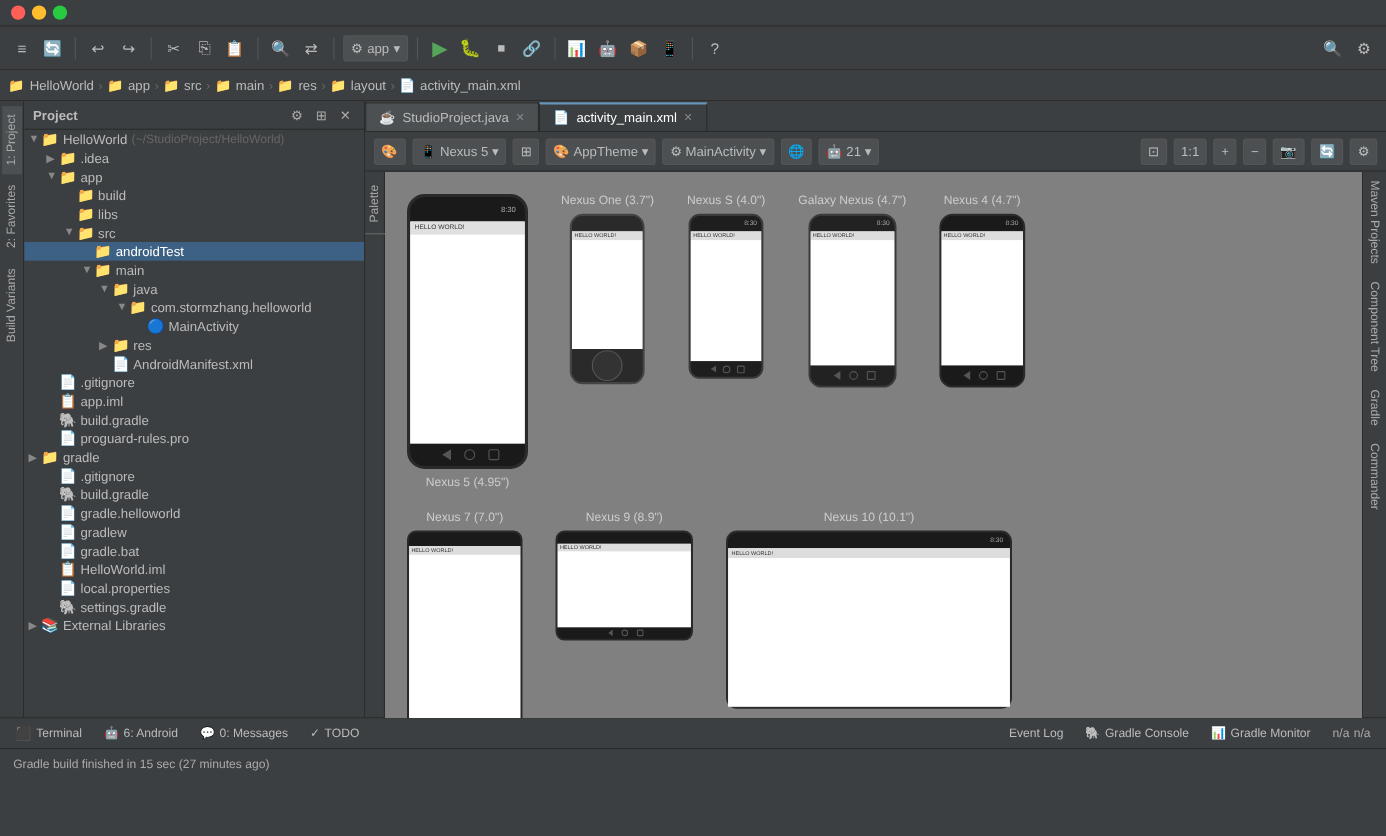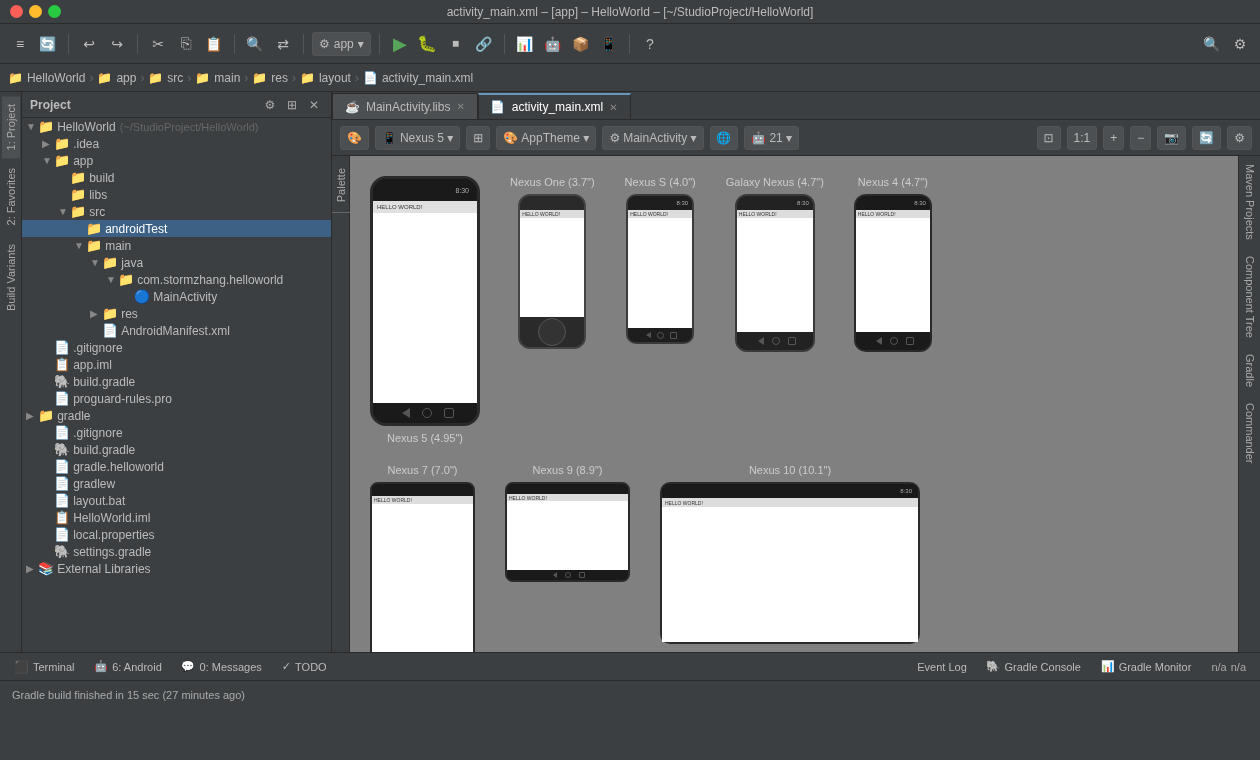--- a/index.html
+++ b/index.html
@@ -336,21 +336,20 @@
   </style>
 </head>
 <body>
 
 <div id="titlebar">
   <div class="traffic-lights">
     <div class="tl tl-red"></div>
     <div class="tl tl-yellow"></div>
     <div class="tl tl-green"></div>
   </div>
-  <span>activity_main.xml – [app] – HelloWorld – [~/StudioProject/HelloWorld]</span>
 </div>
 
 <div id="toolbar">
   <div class="toolbar-btn">≡</div>
   <div class="toolbar-btn">🔄</div>
   <div class="toolbar-separator"></div>
   <div class="toolbar-btn">↩</div>
   <div class="toolbar-btn">↪</div>
   <div class="toolbar-separator"></div>
   <div class="toolbar-btn">✂</div>
@@ -566,21 +565,21 @@
 
       <div class="tree-item" style="padding-left:20px;">
         <span class="tree-arrow"> </span>
         <span class="tree-icon file-icon">📄</span>
         <span>gradlew</span>
       </div>
 
       <div class="tree-item" style="padding-left:20px;">
         <span class="tree-arrow"> </span>
         <span class="tree-icon file-icon">📄</span>
-        <span>layout.bat</span>
+        <span>gradle.bat</span>
       </div>
 
       <div class="tree-item" style="padding-left:20px;">
         <span class="tree-arrow"> </span>
         <span class="tree-icon" style="color:#aaaaaa;">📋</span>
         <span>HelloWorld.iml</span>
       </div>
 
       <div class="tree-item" style="padding-left:20px;">
         <span class="tree-arrow"> </span>
@@ -600,21 +599,21 @@
         <span>External Libraries</span>
       </div>
     </div>
   </div>
 
   <div id="content-area">
 
     <div id="editor-tabs">
       <div class="editor-tab">
         <span>☕</span>
-        <span>MainActivity.libs</span>
+        <span>StudioProject.java</span>
         <span class="tab-close">✕</span>
       </div>
       <div class="editor-tab active">
         <span>📄</span>
         <span>activity_main.xml</span>
         <span class="tab-close">✕</span>
       </div>
     </div>
 
     <div id="design-toolbar">

